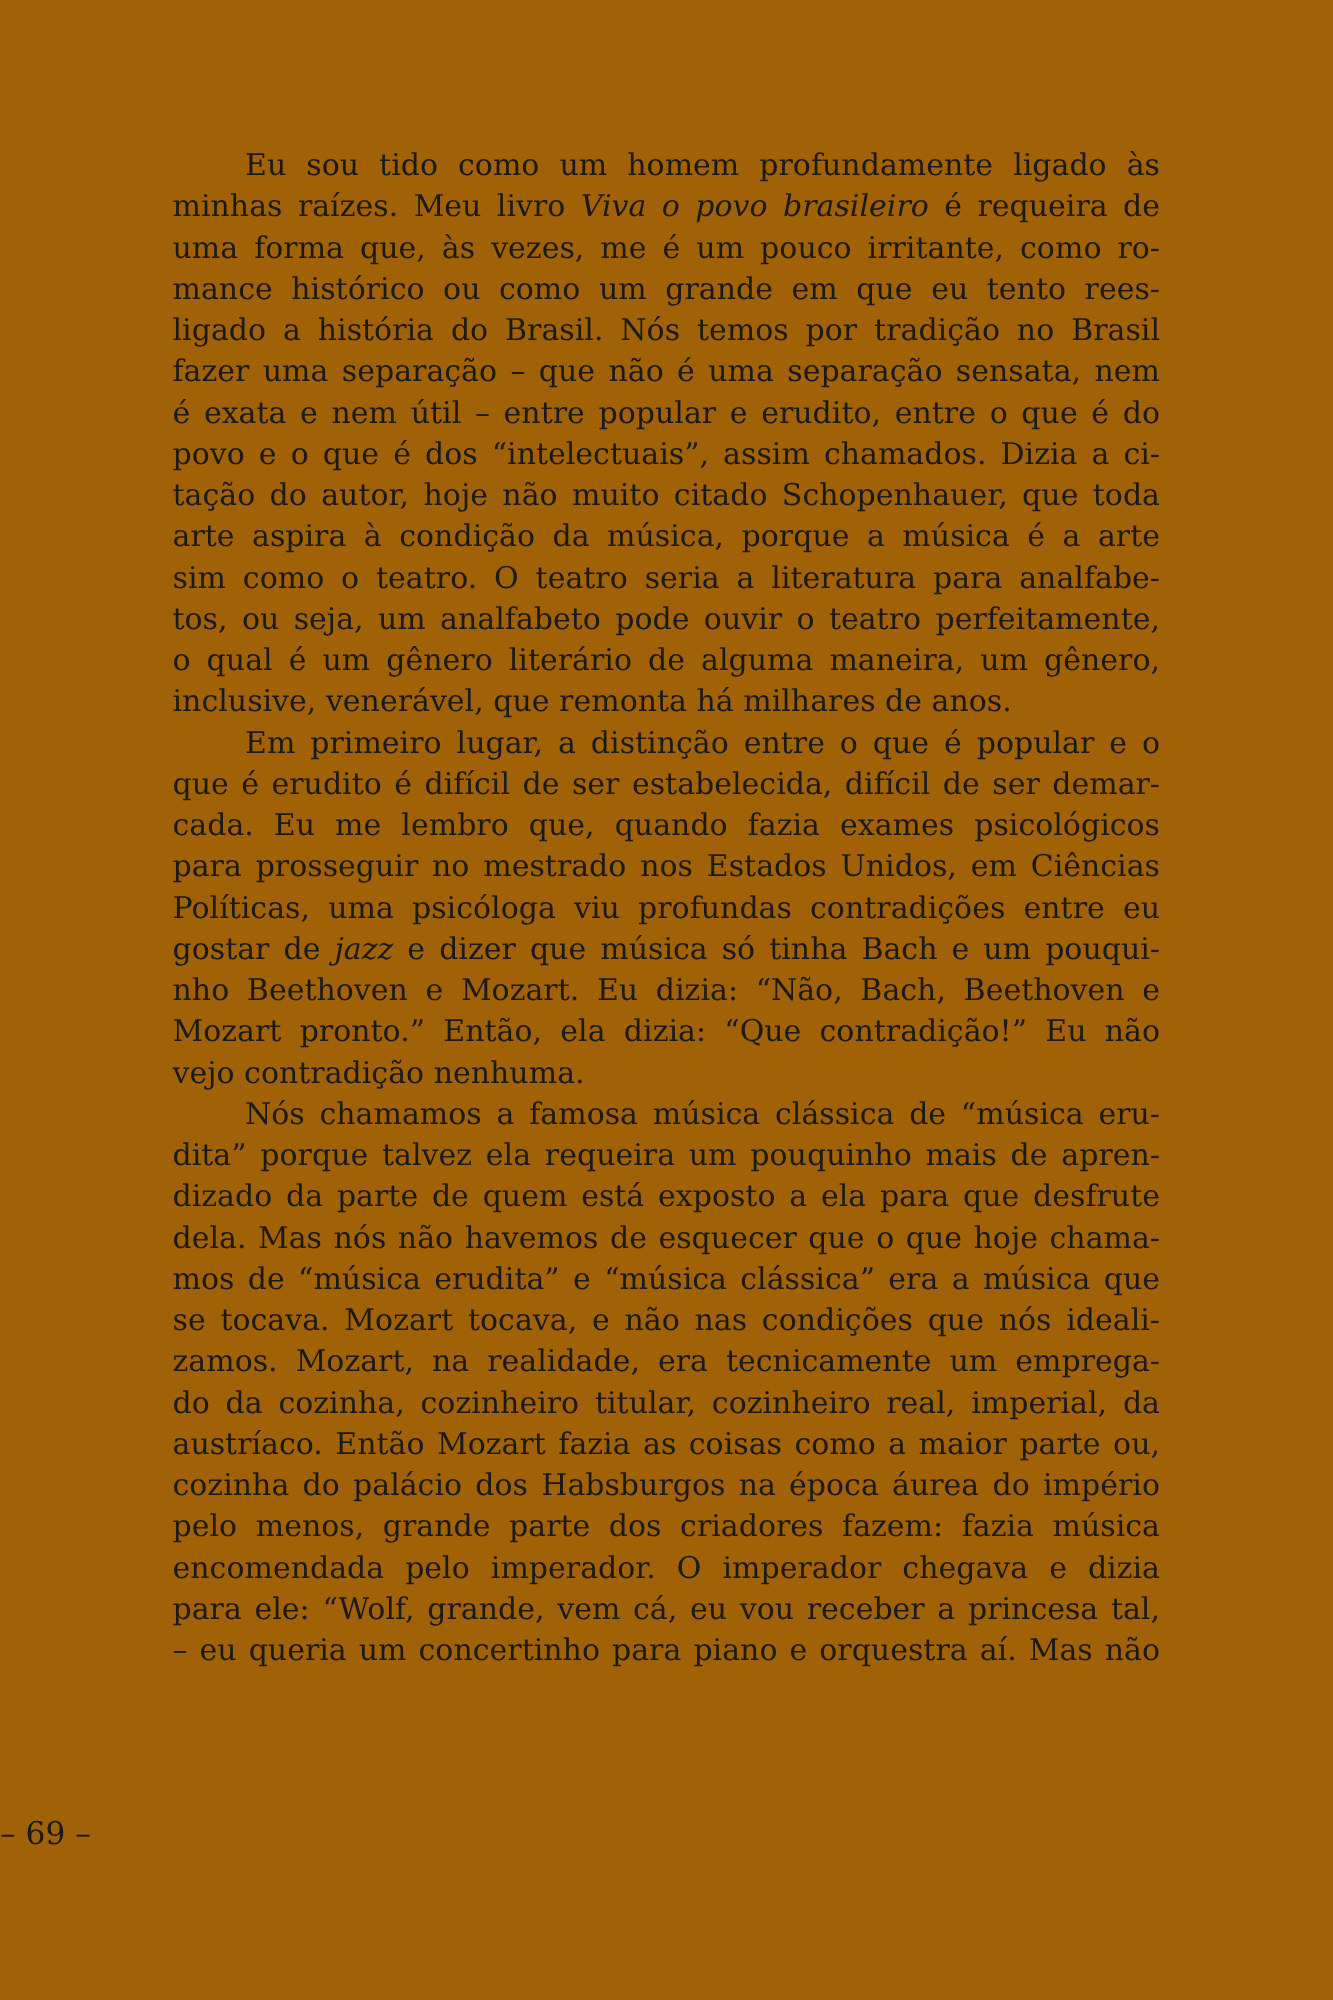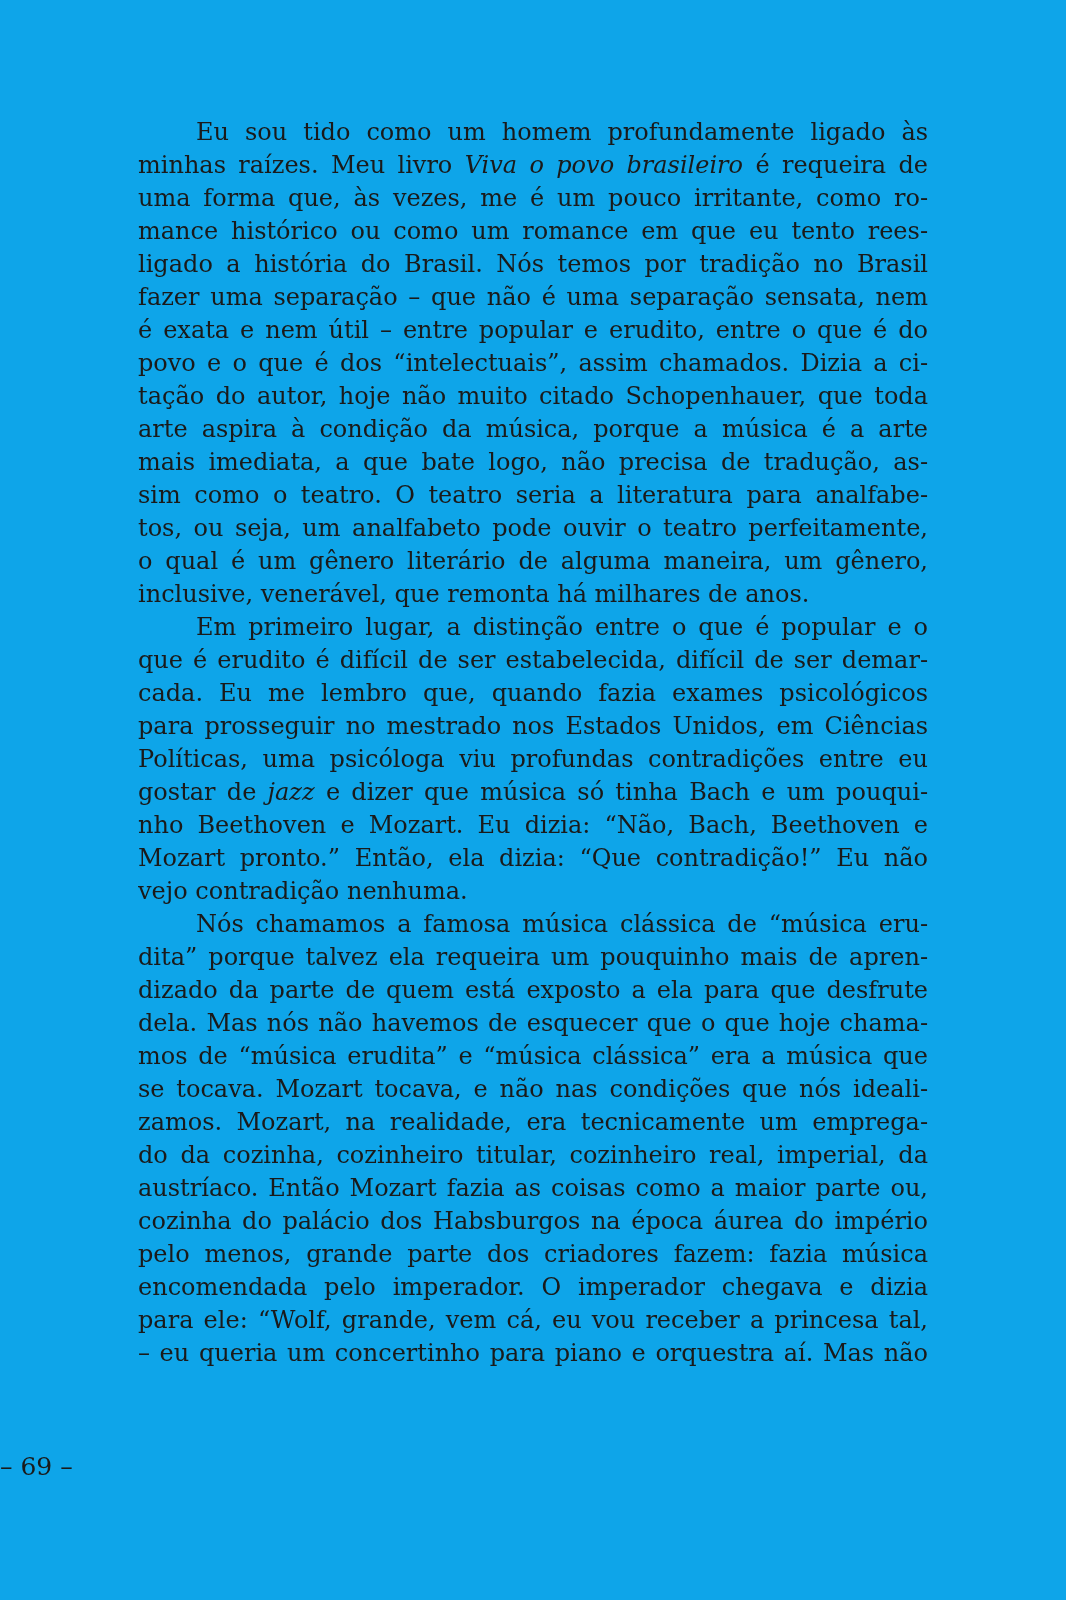--- a/index.html
+++ b/index.html
@@ -11,21 +11,21 @@
     width: 1066px;
     height: 1600px;
     position: relative;
     overflow: hidden;
     font-family: "DejaVu Serif", serif;
     color: #1a1a1a;
   }
   .page {
     position: absolute;
     inset: 0;
-    background: #0ea5e9;
+    background: #a16207;
   }
   .text-block {
     position: absolute;
     top: 116px;
     left: 138px;
     width: 790px;
     font-size: 24px;
     line-height: 33px;
     text-rendering: optimizeLegibility;
   }
@@ -63,28 +63,27 @@
 </style>
 </head>
 <body>
 
 <div class="page">
   <div class="text-block" id="text-block">
       <div class="paragraph">
         <div class="line indent"><span>Eu sou tido como um homem profundamente ligado às</span></div>
         <div class="line"><span>minhas raízes. Meu livro </span><em>Viva o povo brasileiro</em><span> é requeira de</span></div>
         <div class="line"><span>uma forma que, às vezes, me é um pouco irritante, como ro-</span></div>
-        <div class="line"><span>mance histórico ou como um romance em que eu tento rees-</span></div>
+        <div class="line"><span>mance histórico ou como um grande em que eu tento rees-</span></div>
         <div class="line"><span>ligado a história do Brasil. Nós temos por tradição no Brasil</span></div>
         <div class="line"><span>fazer uma separação – que não é uma separação sensata, nem</span></div>
         <div class="line"><span>é exata e nem útil – entre popular e erudito, entre o que é do</span></div>
         <div class="line"><span>povo e o que é dos “intelectuais”, assim chamados. Dizia a ci-</span></div>
         <div class="line"><span>tação do autor, hoje não muito citado Schopenhauer, que toda</span></div>
         <div class="line"><span>arte aspira à condição da música, porque a música é a arte</span></div>
-        <div class="line"><span>mais imediata, a que bate logo, não precisa de tradução, as-</span></div>
         <div class="line"><span>sim como o teatro. O teatro seria a literatura para analfabe-</span></div>
         <div class="line"><span>tos, ou seja, um analfabeto pode ouvir o teatro perfeitamente,</span></div>
         <div class="line"><span>o qual é um gênero literário de alguma maneira, um gênero,</span></div>
         <div class="line end"><span>inclusive, venerável, que remonta há milhares de anos.</span></div>
       </div>
       <div class="paragraph">
         <div class="line indent"><span>Em primeiro lugar, a distinção entre o que é popular e o</span></div>
         <div class="line"><span>que é erudito é difícil de ser estabelecida, difícil de ser demar-</span></div>
         <div class="line"><span>cada. Eu me lembro que, quando fazia exames psicológicos</span></div>
         <div class="line"><span>para prosseguir no mestrado nos Estados Unidos, em Ciências</span></div>

